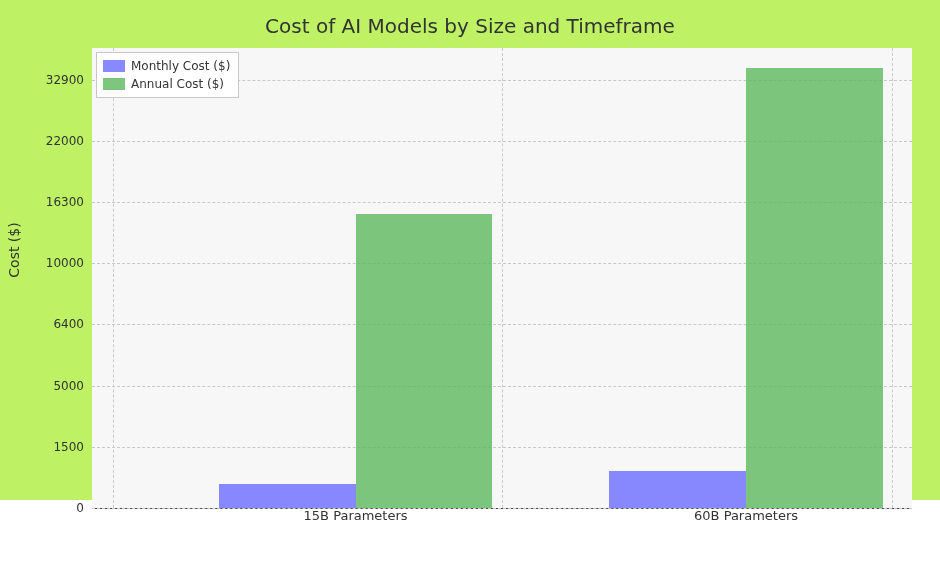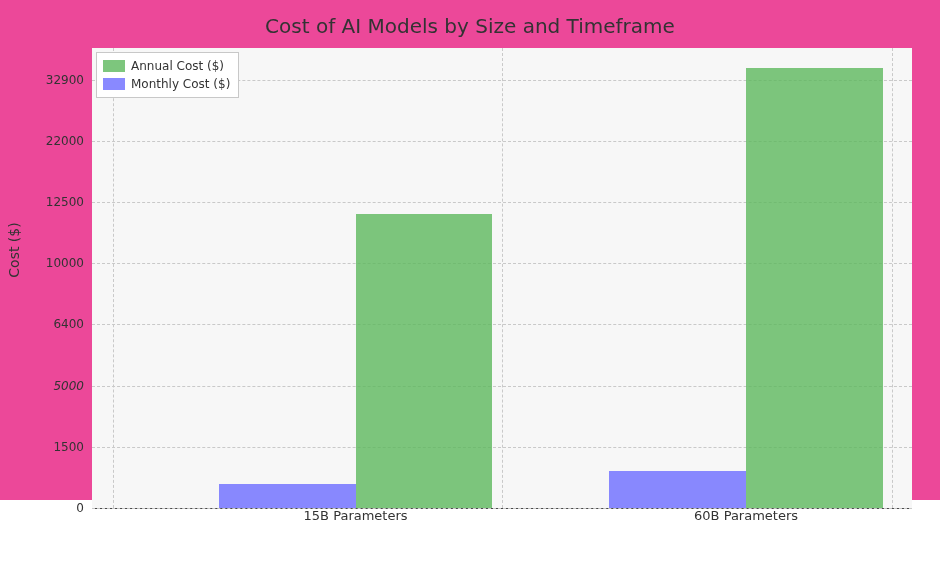--- a/index.html
+++ b/index.html
@@ -9,21 +9,21 @@
     height: 564px;
     background: #ffffff;
     font-family: "DejaVu Sans", "Helvetica Neue", Arial, sans-serif;
     color: #333;
   }
   .figure {
     position: relative;
     width: 940px;
     height: 500px;
     box-sizing: border-box;
-    background: #ec4899;
+    background: #bef264;
   }
   .title {
     position: absolute;
     top: 14px;
     left: 0;
     right: 0;
     text-align: center;
     font-size: 20px;
     color: #333333;
   }
@@ -118,30 +118,30 @@
 
   <div class="axes">
 
     <div class="hgrid" style="top:100.000%;"></div>
     <div class="ytick" style="top:100.000%;">0</div>
 
     <div class="hgrid" style="top:86.702%;"></div>
     <div class="ytick" style="top:86.702%;">1500</div>
 
     <div class="hgrid" style="top:73.404%;"></div>
-    <div class="ytick" style="top:73.404%;font-style:italic;">5000</div>
+    <div class="ytick" style="top:73.404%;">5000</div>
 
     <div class="hgrid" style="top:60.106%;"></div>
     <div class="ytick" style="top:60.106%;">6400</div>
 
     <div class="hgrid" style="top:46.809%;"></div>
     <div class="ytick" style="top:46.809%;">10000</div>
 
     <div class="hgrid" style="top:33.511%;"></div>
-    <div class="ytick" style="top:33.511%;">12500</div>
+    <div class="ytick" style="top:33.511%;">16300</div>
 
     <div class="hgrid" style="top:20.213%;"></div>
     <div class="ytick" style="top:20.213%;">22000</div>
 
     <div class="hgrid" style="top:6.915%;"></div>
     <div class="ytick" style="top:6.915%;">32900</div>
 
     <div class="vgrid" style="left:2.5%;"></div>
     <div class="vgrid" style="left:50%;"></div>
     <div class="vgrid" style="left:97.5%;"></div>
@@ -152,23 +152,23 @@
 
     <div class="bar" style="left:63.095%; width:16.667%; height:7.979%; background:rgba(107,107,255,0.8);"></div>
 
     <div class="bar" style="left:79.762%; width:16.667%; height:95.745%; background:rgba(92,184,92,0.8);"></div>
 
     <div class="xtick" style="left:32.143%;">15B Parameters</div>
     <div class="xtick" style="left:79.762%;">60B Parameters</div>
 
     <div class="legend">
       <div class="legend-row">
+        <span class="legend-swatch" style="background:rgba(107,107,255,0.8);"></span>
+        <span>Monthly Cost ($)</span>
+      </div>
+      <div class="legend-row">
         <span class="legend-swatch" style="background:rgba(92,184,92,0.8);"></span>
         <span>Annual Cost ($)</span>
-      </div>
-      <div class="legend-row">
-        <span class="legend-swatch" style="background:rgba(107,107,255,0.8);"></span>
-        <span>Monthly Cost ($)</span>
       </div>
     </div>
 
   </div>
 </div>
 
 </body></html>

